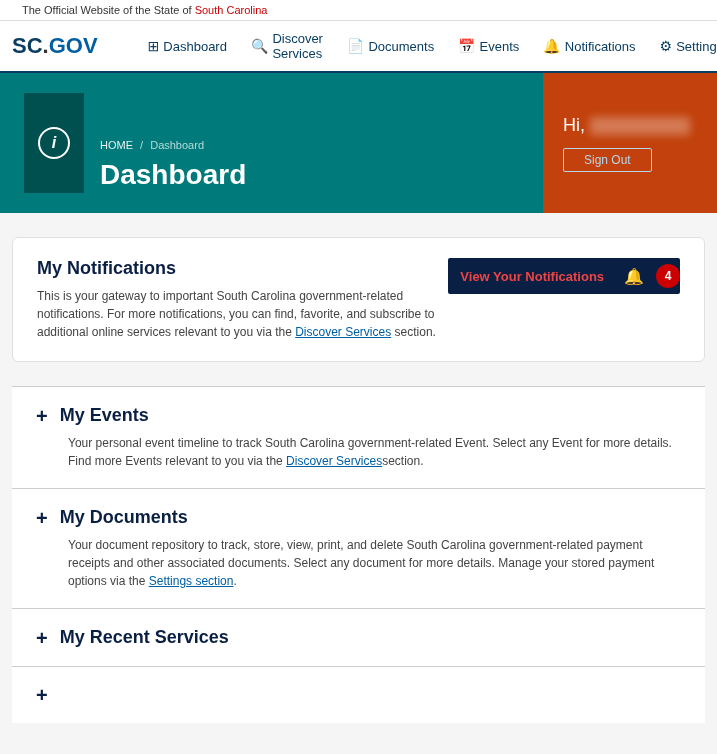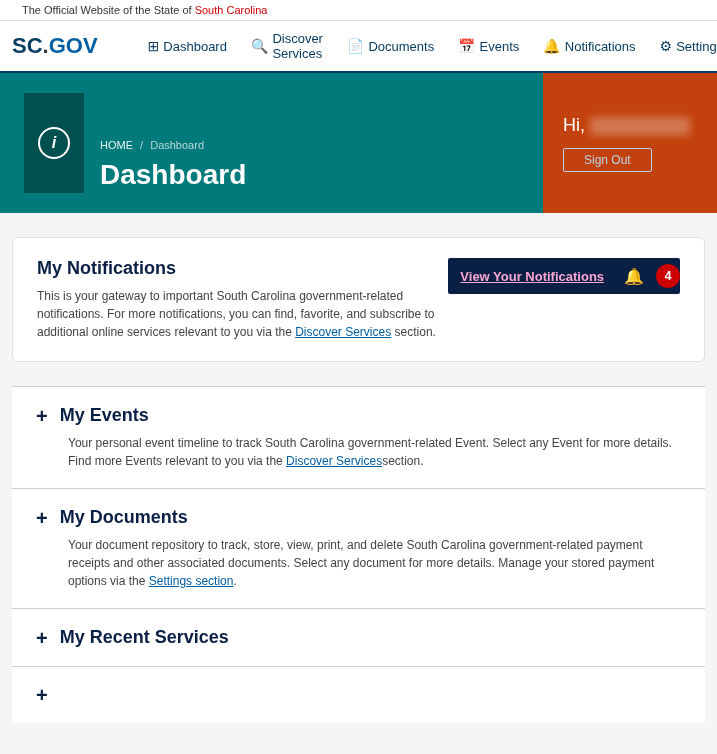--- a/index.html
+++ b/index.html
@@ -145,25 +145,24 @@
       gap: 0;
       background: #0a1f44;
       border: none;
       cursor: pointer;
       border-radius: 2px;
       overflow: hidden;
       height: 36px;
       flex-shrink: 0;
     }
     .view-notif-text {
-      color: #f9a8d4;
+      color: #ef4444;
       font-size: 13px;
       font-weight: 600;
       padding: 0 12px;
-      text-decoration: underline;
     }
     .view-notif-bell {
       background: #0a1f44;
       color: #fff;
       padding: 0 8px;
       font-size: 16px;
       display: flex;
       align-items: center;
       height: 100%;
     }

